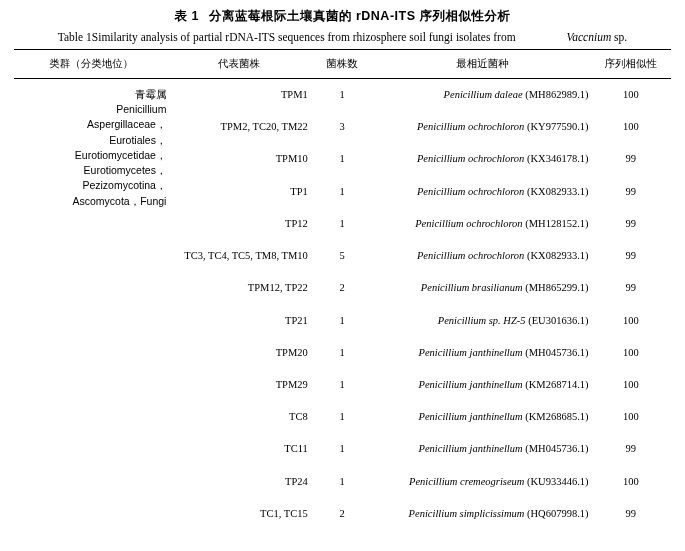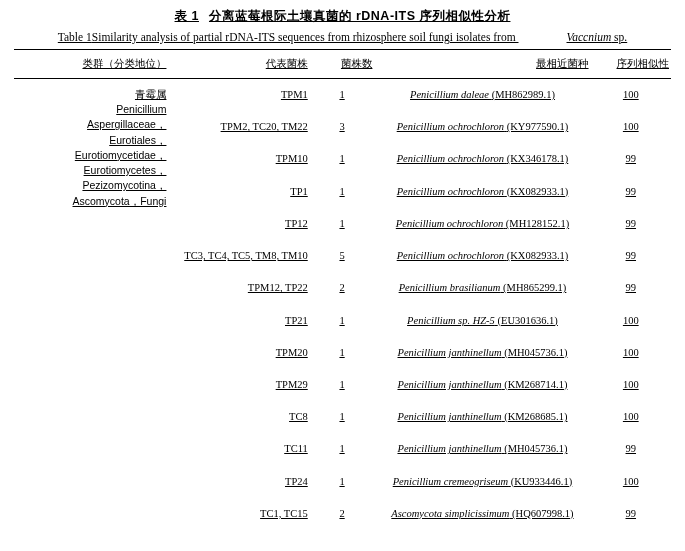--- a/index.html
+++ b/index.html
@@ -13,21 +13,20 @@
     overflow: hidden;
     font-family: "Liberation Serif", serif;
     color: #000000;
   }
   .page {
     position: relative;
     width: 685px;
     height: 551px;
     box-sizing: border-box;
     padding: 6px 14px 0 14px;
-    text-decoration: underline;
   }
   .title-cn {
     text-align: center;
     font-family: "Liberation Sans", sans-serif;
     font-weight: bold;
     font-size: 12.5px;
     letter-spacing: 0.5px;
     margin: 2px 0 6px 0;
     color: #000;
   }
@@ -45,21 +44,21 @@
   table.data {
     width: 100%;
     border-collapse: collapse;
     font-size: 10.5px;
   }
   table.data thead th {
     font-family: "Liberation Sans", sans-serif;
     font-weight: normal;
     font-size: 10.5px;
     padding: 7px 2px 7px 2px;
-    text-align: right;
+    text-align: center;
     color: #000;
   }
   .rule-top { border-top: 1.4px solid #000; }
   .rule-mid { border-bottom: 0.8px solid #000; }
 
   table.data tbody td {
     padding: 8px 2px 9px 2px;
     vertical-align: top;
     font-size: 10.5px;
     line-height: 1.45;
@@ -79,21 +78,21 @@
     text-align: right;
     font-family: "Liberation Serif", serif;
   }
   td.c-count {
     width: 62px;
     text-align: center;
   }
   td.c-species {
     width: 216px;
     padding-left: 8px;
-    text-align: center;
+    text-align: right;
     font-style: italic;
     margin-top: 17px;
   }
   td.c-species .nonital { font-style: normal; }
   td.c-sim {
     width: 78px;
     text-align: center;
   }
   th.h-group { width: 152px; }
   th.h-strain { width: 140px; margin-top: 36px; }
@@ -221,20 +220,20 @@
       <tr>
         <td class="c-strain">TP24</td>
         <td class="c-count">1</td>
         <td class="c-species"><span>Penicillium cremeogriseum</span> <span class="nonital">(KU933446.1)</span></td>
         <td class="c-sim">100</td>
       </tr>
 
       <tr>
         <td class="c-strain">TC1, TC15</td>
         <td class="c-count">2</td>
-        <td class="c-species"><span>Ascomycota simplicissimum</span> <span class="nonital">(HQ607998.1)</span></td>
+        <td class="c-species"><span>Penicillium simplicissimum</span> <span class="nonital">(HQ607998.1)</span></td>
         <td class="c-sim">99</td>
       </tr>
 
     </tbody>
   </table>
 
 </div>
 
 </body></html>

